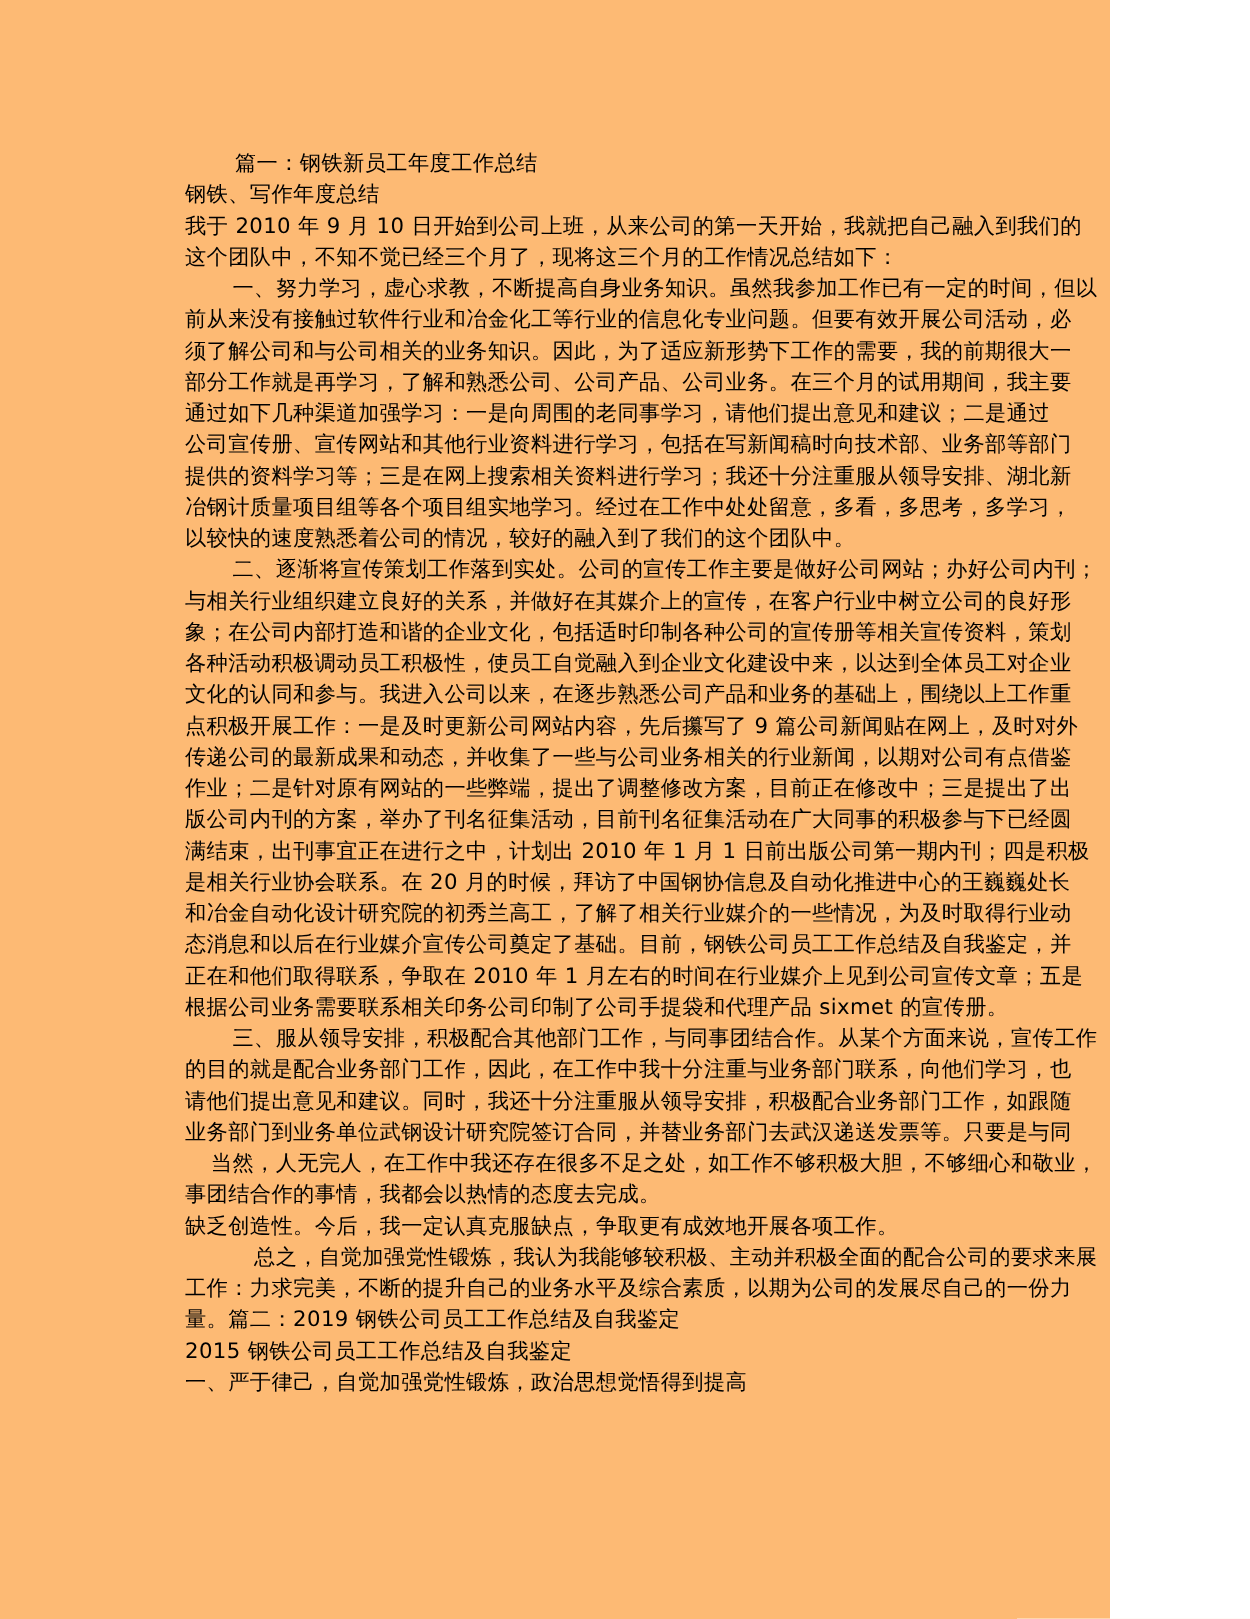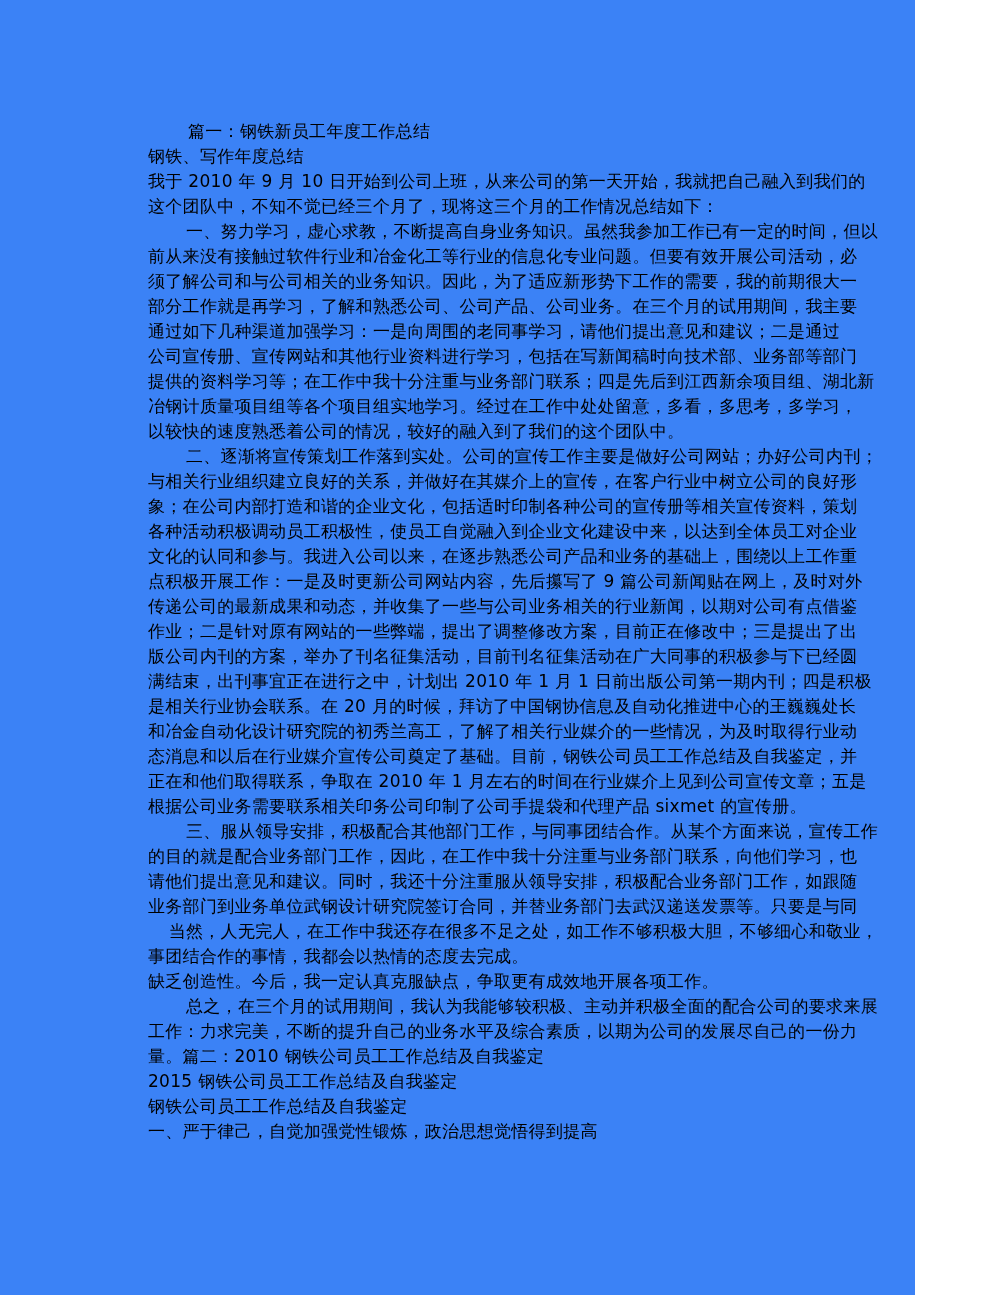--- a/index.html
+++ b/index.html
@@ -10,22 +10,21 @@
   body {
     width: 1000px;
     height: 1295px;
     overflow: hidden;
     font-family: "DejaVu Sans", sans-serif;
   }
   .page {
     position: relative;
     width: 888px;
     height: 1295px;
-    background: #3b82f6;
-    padding-left: 27px;
+    background: #fdba74;
   }
   .textblock {
     position: absolute;
     top: 119px;
     left: 148px;
     width: 730px;
     color: #000000;
   }
   .line {
     font-size: 17px;
@@ -46,21 +45,21 @@
       <div class="line indent-first">篇一：钢铁新员工年度工作总结</div>
       <div class="line">钢铁、写作年度总结</div>
       <div class="line">我于 2010 年 9 月 10 日开始到公司上班，从来公司的第一天开始，我就把自己融入到我们的</div>
       <div class="line">这个团队中，不知不觉已经三个月了，现将这三个月的工作情况总结如下：</div>
       <div class="line indent-para">一、努力学习，虚心求教，不断提高自身业务知识。虽然我参加工作已有一定的时间，但以</div>
       <div class="line">前从来没有接触过软件行业和冶金化工等行业的信息化专业问题。但要有效开展公司活动，必</div>
       <div class="line">须了解公司和与公司相关的业务知识。因此，为了适应新形势下工作的需要，我的前期很大一</div>
       <div class="line">部分工作就是再学习，了解和熟悉公司、公司产品、公司业务。在三个月的试用期间，我主要</div>
       <div class="line">通过如下几种渠道加强学习：一是向周围的老同事学习，请他们提出意见和建议；二是通过</div>
       <div class="line">公司宣传册、宣传网站和其他行业资料进行学习，包括在写新闻稿时向技术部、业务部等部门</div>
-      <div class="line">提供的资料学习等；在工作中我十分注重与业务部门联系；四是先后到江西新余项目组、湖北新</div>
+      <div class="line">提供的资料学习等；三是在网上搜索相关资料进行学习；我还十分注重服从领导安排、湖北新</div>
       <div class="line">冶钢计质量项目组等各个项目组实地学习。经过在工作中处处留意，多看，多思考，多学习，</div>
       <div class="line">以较快的速度熟悉着公司的情况，较好的融入到了我们的这个团队中。</div>
       <div class="line indent-para">二、逐渐将宣传策划工作落到实处。公司的宣传工作主要是做好公司网站；办好公司内刊；</div>
       <div class="line">与相关行业组织建立良好的关系，并做好在其媒介上的宣传，在客户行业中树立公司的良好形</div>
       <div class="line">象；在公司内部打造和谐的企业文化，包括适时印制各种公司的宣传册等相关宣传资料，策划</div>
       <div class="line">各种活动积极调动员工积极性，使员工自觉融入到企业文化建设中来，以达到全体员工对企业</div>
       <div class="line">文化的认同和参与。我进入公司以来，在逐步熟悉公司产品和业务的基础上，围绕以上工作重</div>
       <div class="line">点积极开展工作：一是及时更新公司网站内容，先后攥写了 9 篇公司新闻贴在网上，及时对外</div>
       <div class="line">传递公司的最新成果和动态，并收集了一些与公司业务相关的行业新闻，以期对公司有点借鉴</div>
       <div class="line">作业；二是针对原有网站的一些弊端，提出了调整修改方案，目前正在修改中；三是提出了出</div>
@@ -71,20 +70,19 @@
       <div class="line">态消息和以后在行业媒介宣传公司奠定了基础。目前，钢铁公司员工工作总结及自我鉴定，并</div>
       <div class="line">正在和他们取得联系，争取在 2010 年 1 月左右的时间在行业媒介上见到公司宣传文章；五是</div>
       <div class="line">根据公司业务需要联系相关印务公司印制了公司手提袋和代理产品 sixmet 的宣传册。</div>
       <div class="line indent-para">三、服从领导安排，积极配合其他部门工作，与同事团结合作。从某个方面来说，宣传工作</div>
       <div class="line">的目的就是配合业务部门工作，因此，在工作中我十分注重与业务部门联系，向他们学习，也</div>
       <div class="line">请他们提出意见和建议。同时，我还十分注重服从领导安排，积极配合业务部门工作，如跟随</div>
       <div class="line">业务部门到业务单位武钢设计研究院签订合同，并替业务部门去武汉递送发票等。只要是与同</div>
       <div class="line indent-para">当然，人无完人，在工作中我还存在很多不足之处，如工作不够积极大胆，不够细心和敬业，</div>
       <div class="line">事团结合作的事情，我都会以热情的态度去完成。</div>
       <div class="line">缺乏创造性。今后，我一定认真克服缺点，争取更有成效地开展各项工作。</div>
-      <div class="line indent-para">总之，在三个月的试用期间，我认为我能够较积极、主动并积极全面的配合公司的要求来展</div>
+      <div class="line indent-para">总之，自觉加强党性锻炼，我认为我能够较积极、主动并积极全面的配合公司的要求来展</div>
       <div class="line">工作：力求完美，不断的提升自己的业务水平及综合素质，以期为公司的发展尽自己的一份力</div>
-      <div class="line">量。篇二：2010 钢铁公司员工工作总结及自我鉴定</div>
+      <div class="line">量。篇二：2019 钢铁公司员工工作总结及自我鉴定</div>
       <div class="line">2015 钢铁公司员工工作总结及自我鉴定</div>
-      <div class="line">钢铁公司员工工作总结及自我鉴定</div>
       <div class="line">一、严于律己，自觉加强党性锻炼，政治思想觉悟得到提高</div>
     </div>
 </div>
 
 </body></html>

